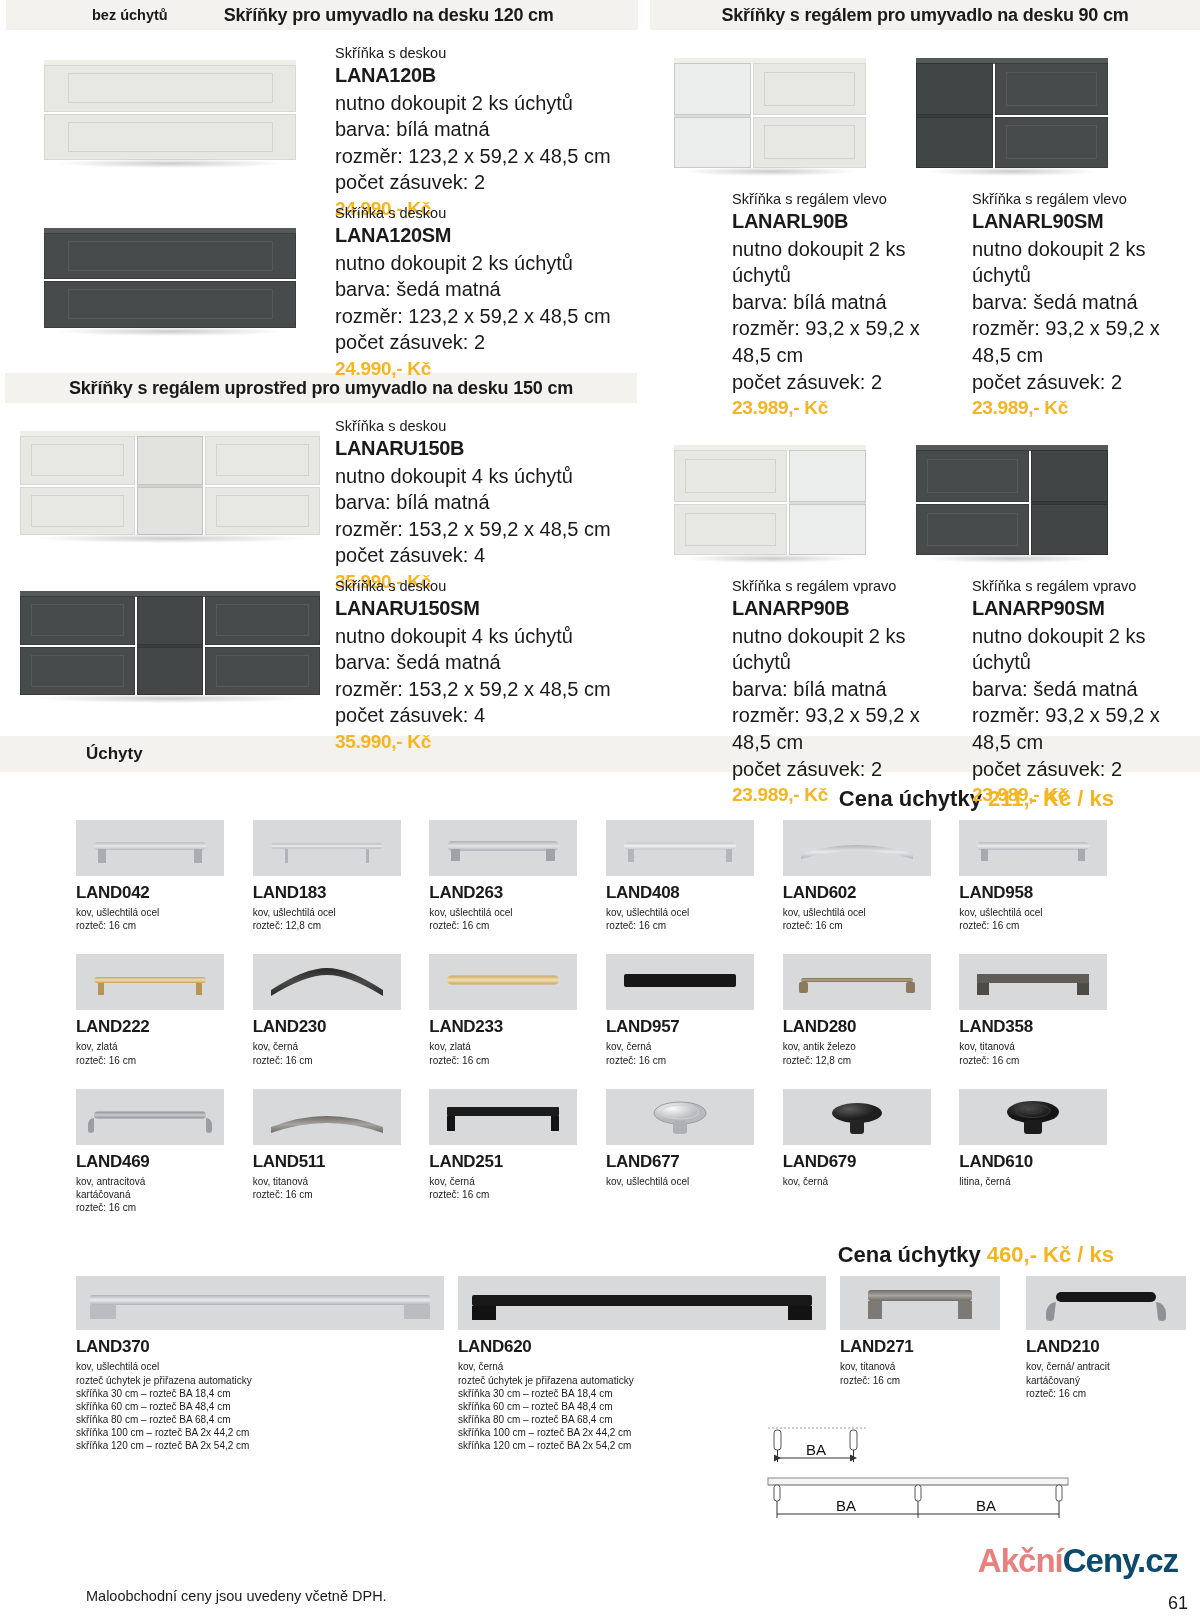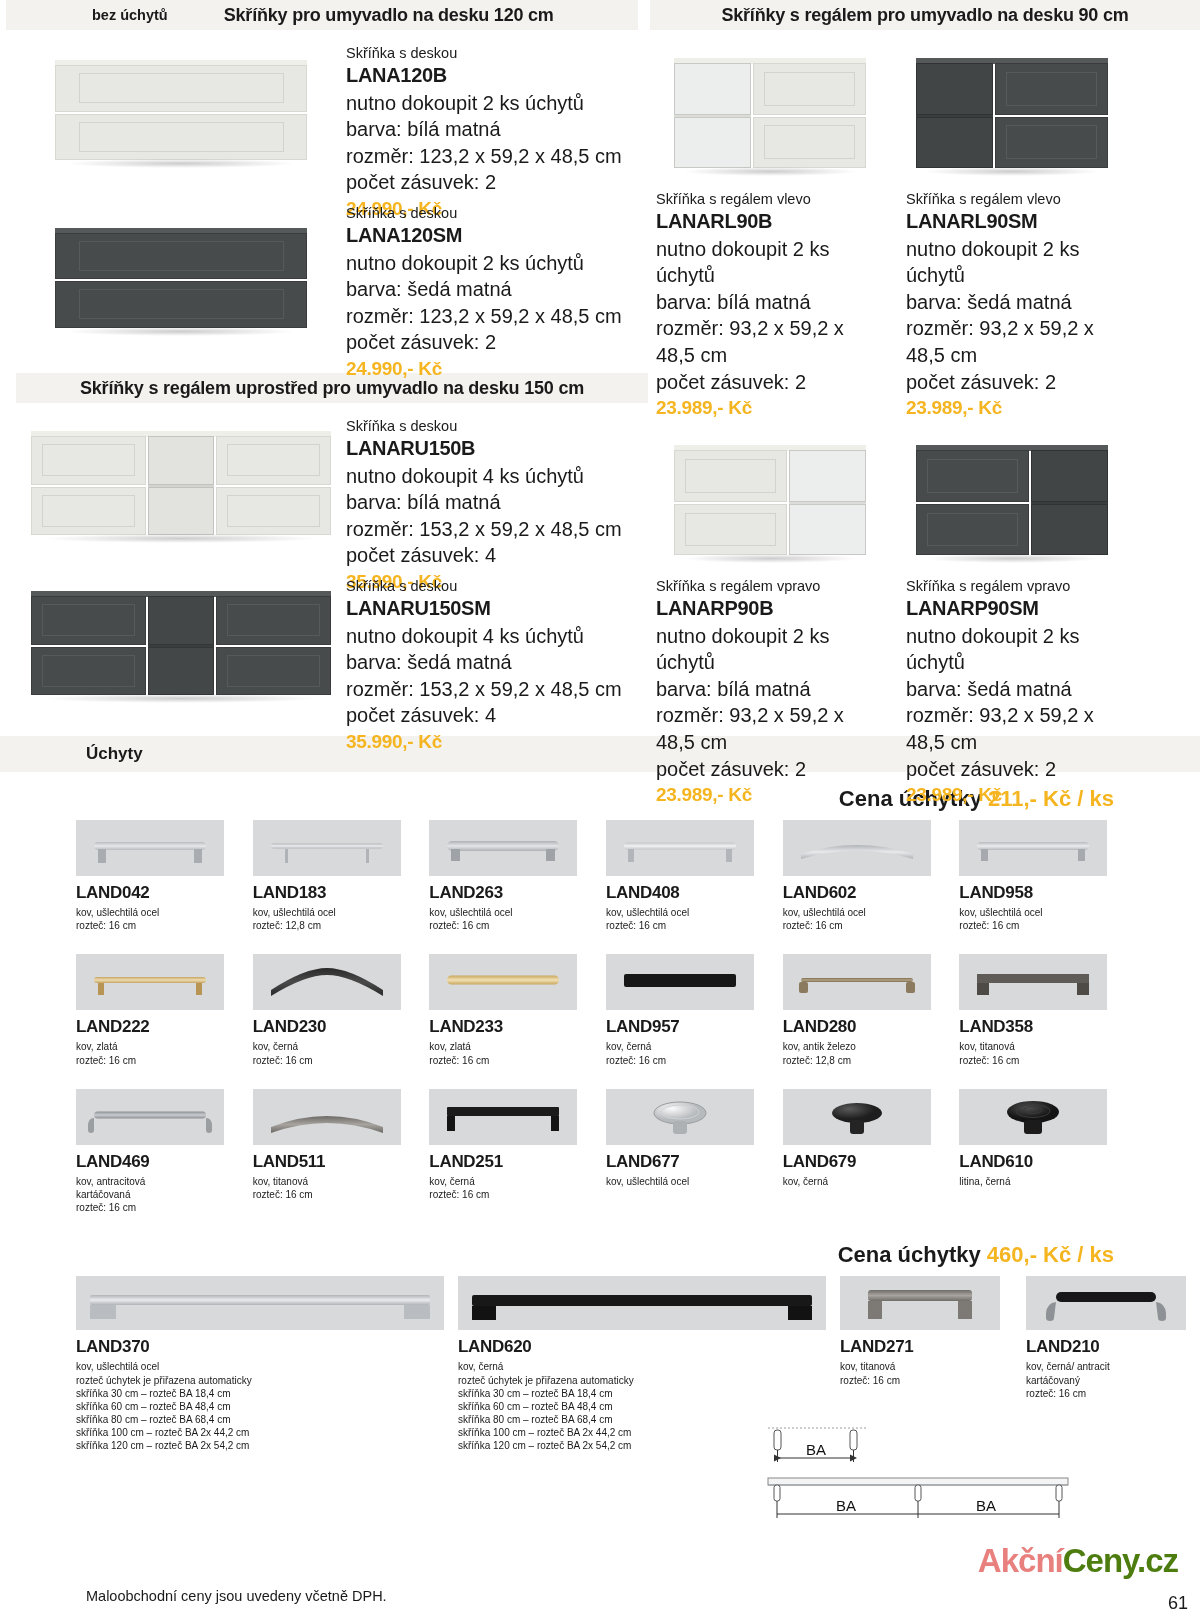--- a/index.html
+++ b/index.html
@@ -22,34 +22,34 @@
   .th-left .sec-title { margin-left: 56px; }
 
   
   .p-kind  { font-size: 14.5px; line-height: 1.28; }
   .p-code  { font-size: 20px; font-weight: bold; line-height: 1.25; letter-spacing: -0.3px; margin-bottom: 2px;}
   .p-spec  { font-size: 20px; line-height: 1.33; }
   .p-price { font-size: 19px; font-weight: bold; color: #f5b521; letter-spacing: -0.3px; margin-top: 2px; }
 
   
   .upper { position: relative; height: 706px; }
-  .col-left  { position: absolute; left: 16px; top: 0; width: 632px; }
+  .col-left  { position: absolute; left: 5px; top: 0; width: 632px; }
   .col-right { position: absolute; left: 644px; top: 0; width: 556px; }
 
   .row-left { display: flex; }
   .img-cell { width: 330px; display: flex; align-items: center; justify-content: center; }
   .txt-cell { width: 300px; padding-top: 14px; }
 
   .sec-band-150 {
     background: #f4f2ee; height: 30px; display: flex; align-items: center;
     justify-content: center; margin: 8px 0 0 0; width: 632px;
   }
 
   .right-imgs { display: flex; gap: 14px; justify-content: flex-start; padding-left: 12px; }
-  .right-txts { display: flex; gap: 22px; justify-content: flex-start; padding-left: 12px; margin-top: 8px;}
+  .right-txts { display: flex; gap: 12px; justify-content: flex-end; padding-left: 12px; margin-top: 8px;}
   .right-txt { width: 228px; }
 
   
   .cab { position: relative; }
   .cab .top { position: absolute; left: 0; right: 0; top: 0; height: 6px; }
   .cab .body { position: absolute; left: 0; right: 0; top: 5px; bottom: 0; display: flex; }
   .panel { position: relative; flex: 1; }
   .panel .inset {
     position: absolute; left: 9%; right: 9%; top: 16%; bottom: 16%;
     border: 1px solid rgba(0,0,0,0.10);
@@ -95,21 +95,21 @@
   .hgrid-wide { display: grid; grid-template-columns: 372px 372px 176px 176px; column-gap: 10px; padding: 0 76px; }
   .hthumb-wide { height: 54px; background: #d8d9da; display: flex; align-items: center; justify-content: center; margin-bottom: 7px; }
   .w-372 { width: 368px; }
   .w-176 { width: 160px; }
 
   
   .footer-note { position: absolute; left: 86px; bottom: 18px; font-size: 14.5px; }
   .pagenum { position: absolute; right: 12px; bottom: 8px; font-size: 18px; }
   .logo { position: absolute; right: 22px; bottom: 42px; font-size: 33px; font-weight: bold; letter-spacing: -1px; }
   .logo .a { color: #e8817e; }
-  .logo .b { color: #4d7c0f; }
+  .logo .b { color: #0c4a6e; }
 
   
   .ba-diagram { position: absolute; right: 122px; bottom: 80px; width: 320px; height: 120px; }
 </style>
 </head>
 <body>
 
 <div class="top-head">
   <div class="th-left">
     <span class="no-handle-lbl">bez úchytů</span>

